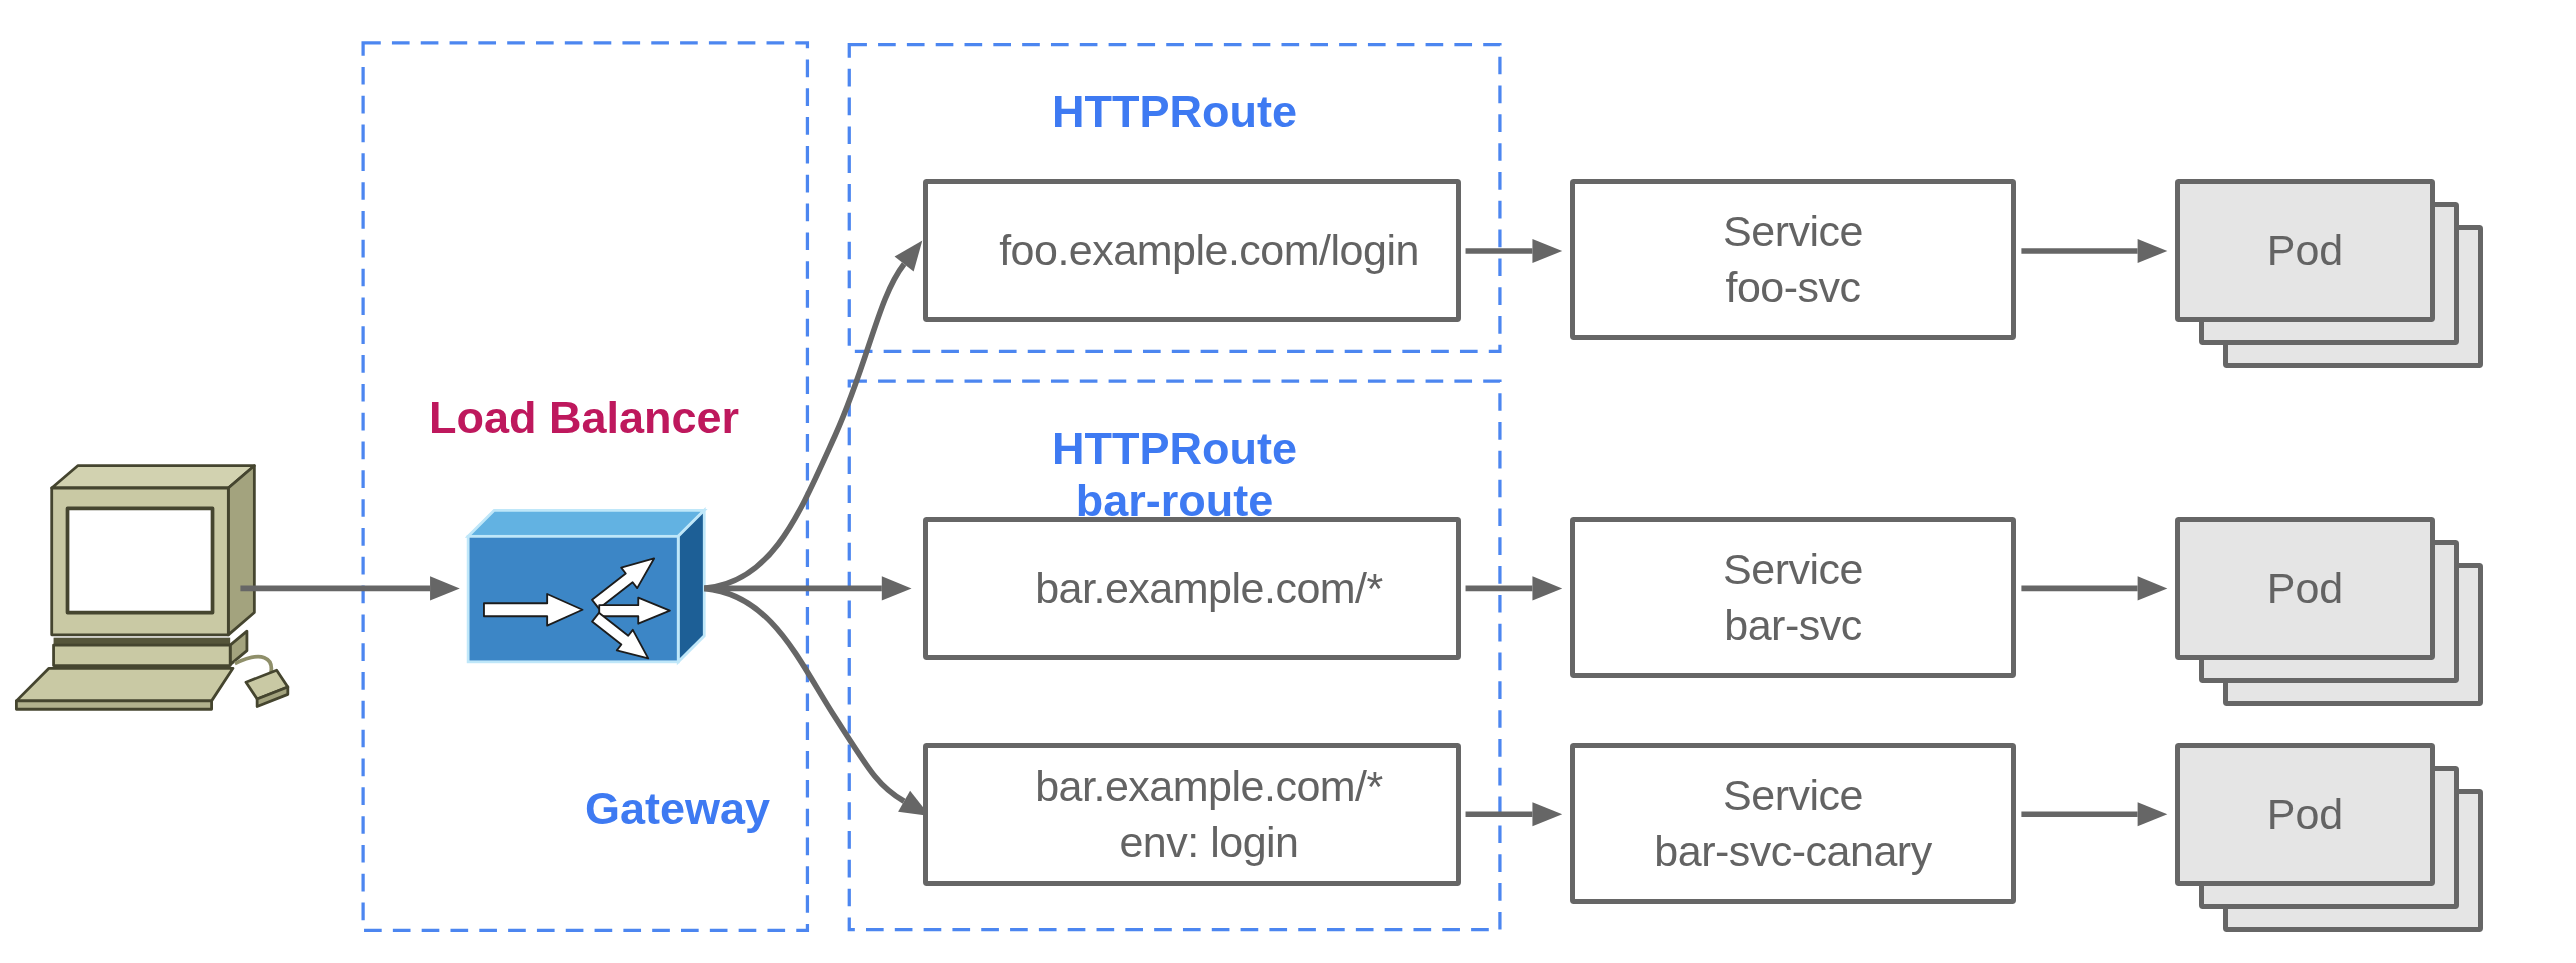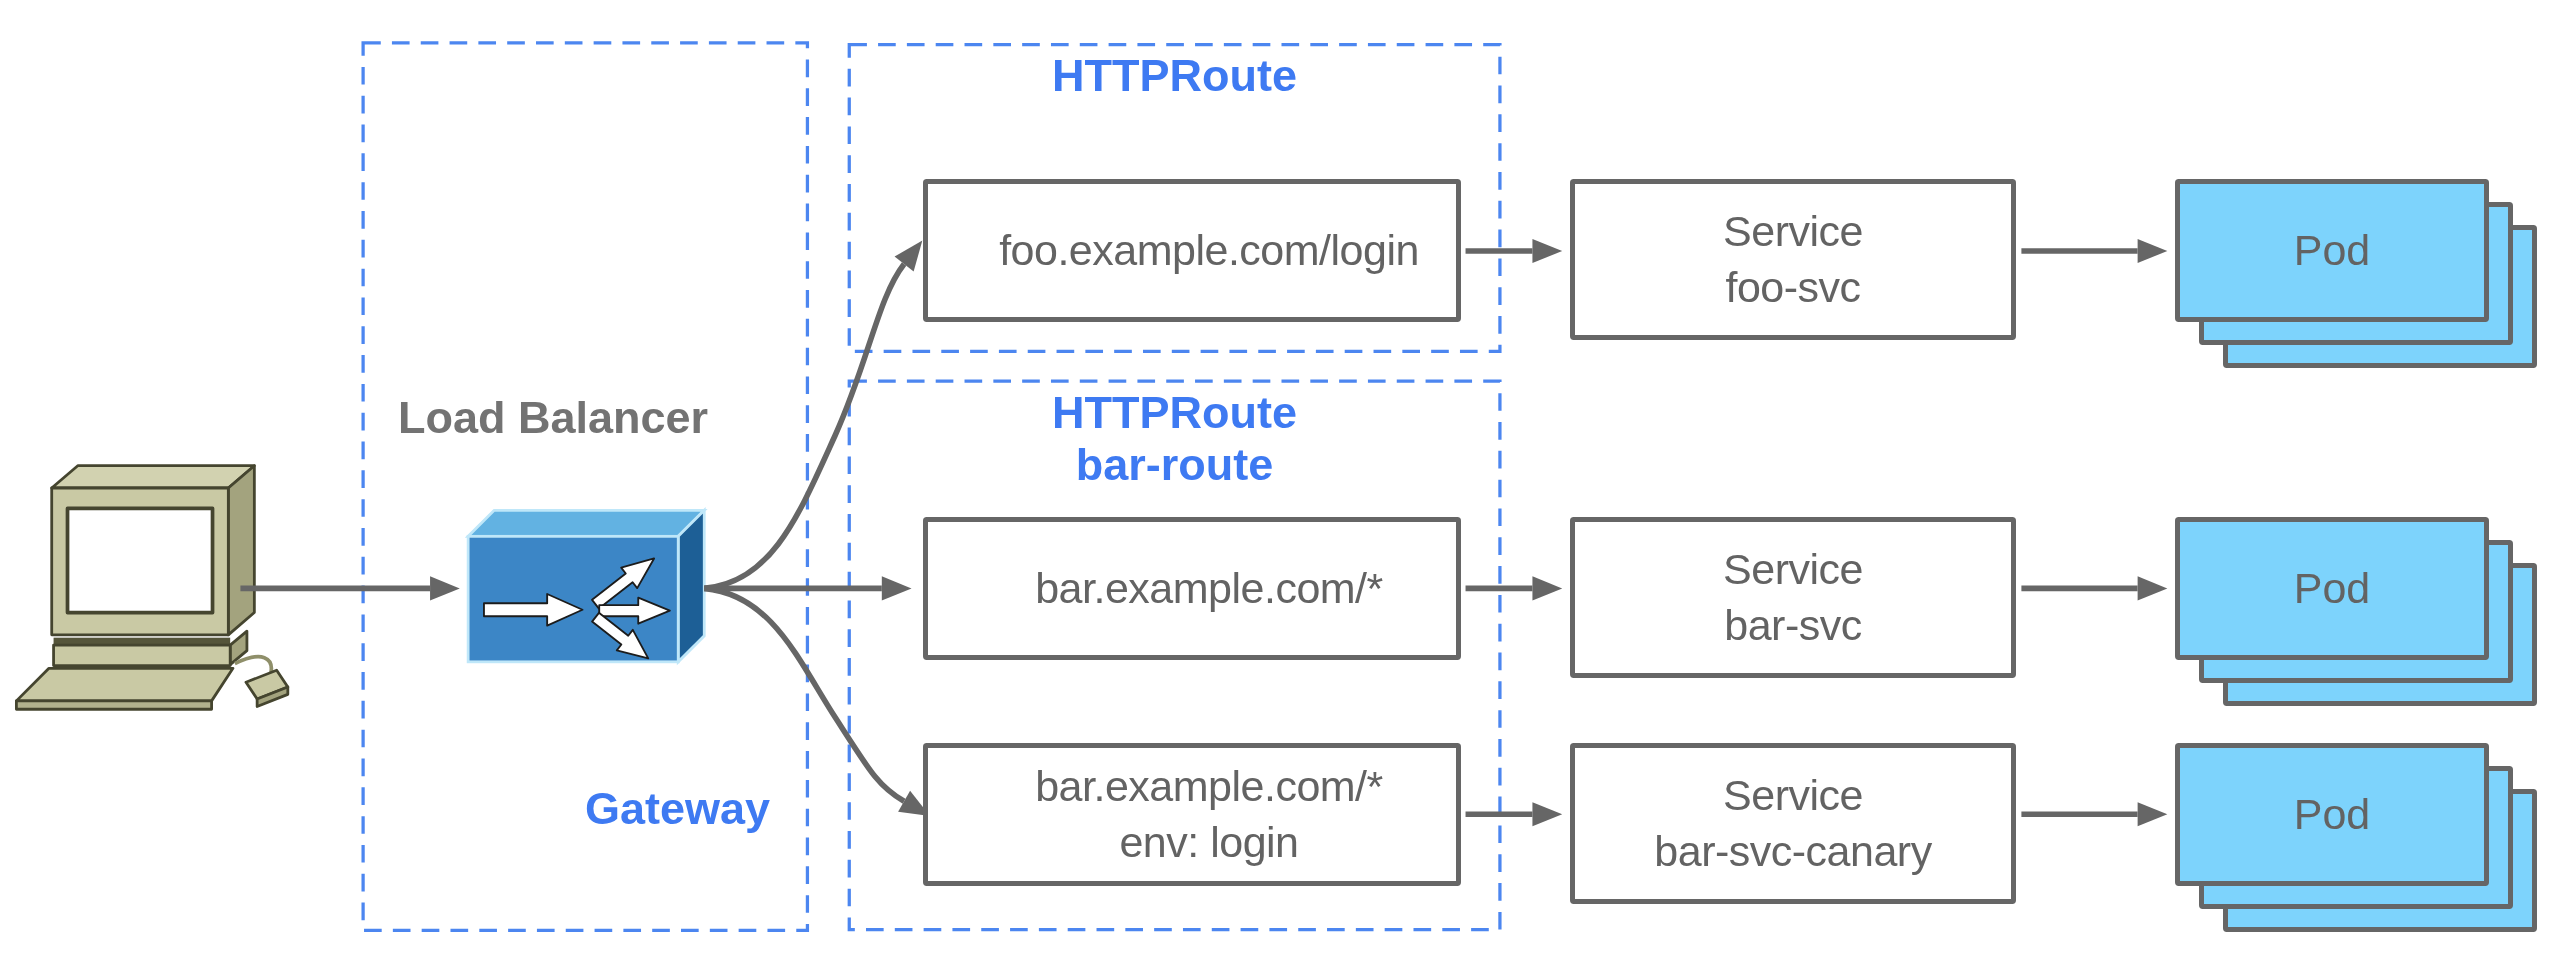--- a/index.html
+++ b/index.html
@@ -10,30 +10,30 @@
   .arrow{fill:none;stroke:#666666;stroke-width:6;}
   .node{position:absolute;box-sizing:border-box;border:5.6px solid #666666;background:#ffffff;
         border-radius:3.7px;display:flex;flex-direction:column;align-items:center;justify-content:center;
         color:#636363;font-size:43px;font-weight:500;line-height:1.28;letter-spacing:-0.5px;
         text-align:center;}
   .route{left:923px;width:538px;height:143px;padding-left:34px;}
   .r1{top:179px;} .r2{top:517px;} .r3{top:743px;}
   .svc{left:1570px;width:446px;height:161px;}
   .podstack{position:absolute;width:368px;height:195px;}
   .ps1{left:2175px;top:179px;} .ps2{left:2175px;top:517px;} .ps3{left:2175px;top:743px;}
-  .podbox{position:absolute;width:314px;height:143px;box-sizing:border-box;border:5.6px solid #666666;
-          background:#7dd3fc;border-radius:3.7px;}
+  .podbox{position:absolute;width:260px;height:143px;box-sizing:border-box;border:5.6px solid #666666;
+          background:#e5e5e5;border-radius:3.7px;}
   .pb2{left:48px;top:46px;} .pb1{left:24px;top:23px;}
   .pb0{left:0;top:0;display:flex;align-items:center;justify-content:center;
        color:#636363;font-size:43px;font-weight:500;}
   .heading{position:absolute;left:849px;width:651px;text-align:center;color:#3e7af2;
-           font-weight:700;font-size:45px;line-height:1.16;}
+           font-weight:700;font-size:45px;line-height:1.16;margin-top:36px;}
   .h-foo{top:50px;} .h-bar{top:387px;}
-  .lb-title{position:absolute;left:398px;top:392px;width:372px;text-align:left;
-            font-size:45px;font-weight:700;color:#737373;}
+  .lb-title{position:absolute;left:398px;top:392px;width:372px;text-align:center;
+            font-size:45px;font-weight:700;color:#be185d;}
   .gw-label{position:absolute;left:398px;top:781px;width:372px;text-align:right;
             font-size:45px;font-weight:700;color:#3e7af2;line-height:1.24;}
 </style>
 </head>
 <body>
 
 <svg id="underlay" viewBox="0 0 2770 1036">
   <defs>
     <marker id="ah" markerUnits="userSpaceOnUse" markerWidth="38" markerHeight="32" refX="3" refY="16" orient="auto">
       <path d="M3 3 L35 16 L3 29 Z" fill="#666666"></path>

